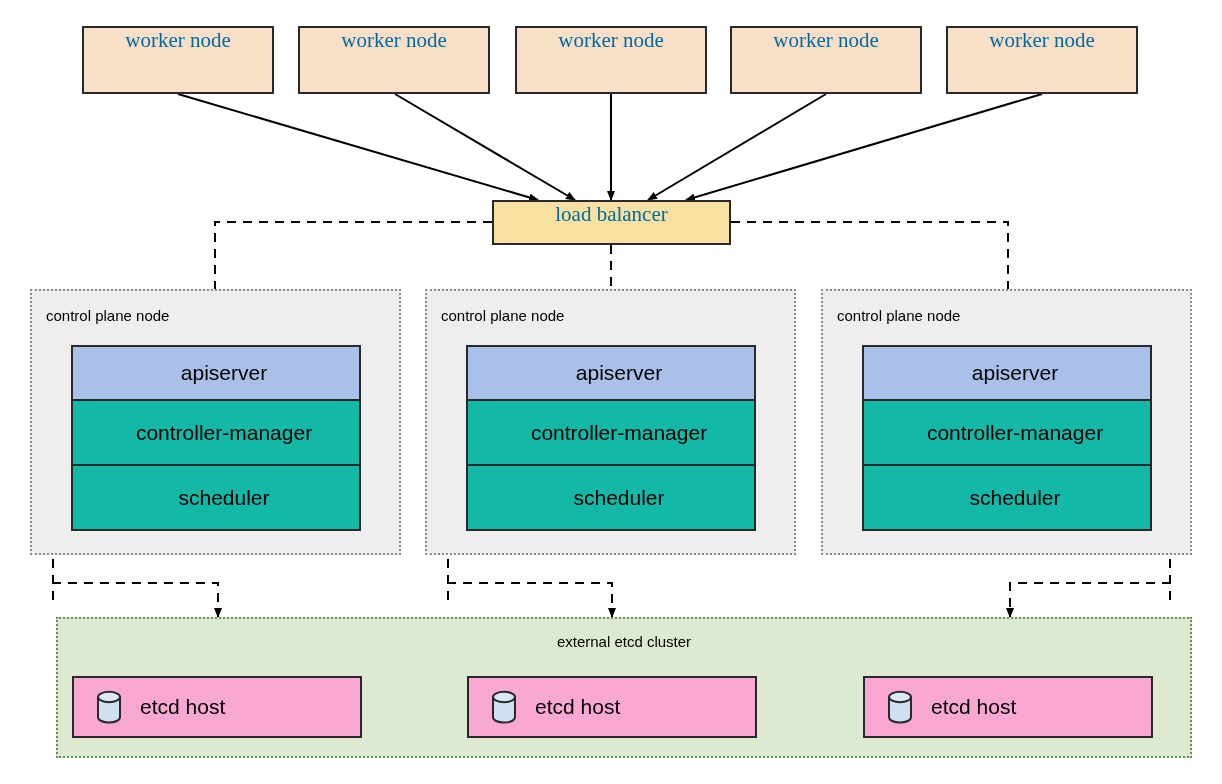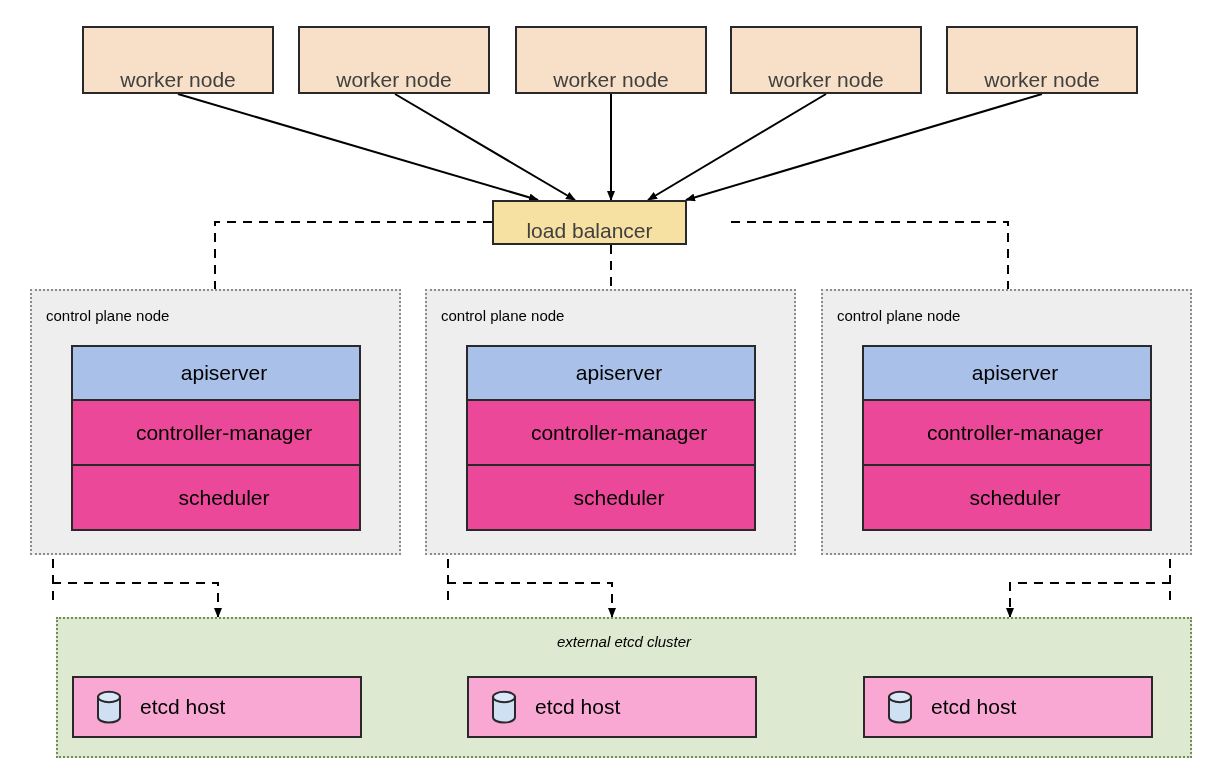--- a/index.html
+++ b/index.html
@@ -24,24 +24,25 @@
     position: absolute;
     left: 0; top: 0;
     width: 1222px;
     height: 784px;
     pointer-events: none;
   }
   .node {
     position: absolute;
     box-sizing: border-box;
     display: flex;
-    align-items: flex-end;
+    align-items: flex-start;
     justify-content: center;
-    color: #404040;
+    color: #0369a1;
     text-align: center;
+    font-family: Liberation Serif, serif;
   }
   .worker-node {
     background: #f8e0c8;
     border: 2px solid #29282a;
     font-size: 21px;
   }
   .load-balancer {
     background: #f6e0a2;
     border: 2px solid #29282a;
     font-size: 21px;
@@ -71,39 +72,38 @@
     justify-content: center;
     border: 2px solid #29282a;
     font-size: 21px;
     color: #000000;
     padding-left: 16px;
   }
   .cp-cell.apiserver {
     background: #a9c0e8;
   }
   .cp-cell.component {
-    background: #ec4899;
+    background: #14b8a6;
     border-top: none;
     text-align: center;
   }
   .etcd-cluster {
     position: absolute;
     box-sizing: border-box;
     background: #dde9d1;
     border: 2px dotted #6f8f52;
   }
   .etcd-cluster-label {
     position: absolute;
     top: 14px;
     left: 0;
     width: 100%;
     text-align: center;
     font-size: 15px;
     color: #000000;
-    font-style: italic;
   }
   .etcd-host {
     position: absolute;
     box-sizing: border-box;
     background: #f9a8d4;
     border: 2px solid #29282a;
     display: flex;
     align-items: center;
     font-size: 21px;
     color: #000000;
@@ -170,21 +170,21 @@
   <div class="node worker-node" style="left:515px; top:26px; width:192px; height:68px;">
     <span>worker node</span>
   </div>
   <div class="node worker-node" style="left:730px; top:26px; width:192px; height:68px;">
     <span>worker node</span>
   </div>
   <div class="node worker-node" style="left:946px; top:26px; width:192px; height:68px;">
     <span>worker node</span>
   </div>
 
-  <div class="node load-balancer" style="left:492px; top:200px; width:195px; height:45px;">
+  <div class="node load-balancer" style="left:492px; top:200px; width:239px; height:45px;">
     <span>load balancer</span>
   </div>
 
   <div class="cp-group" style="left:30px; top:289px; width:371px; height:266px;">
     <div class="cp-group-label">control plane node</div>
   </div>
   <div class="cp-stack" style="left:71px; top:345px; width:290px; height:186px;">
     <div class="cp-cell apiserver" style="height:56px;">
       <span>apiserver</span>
     </div>

